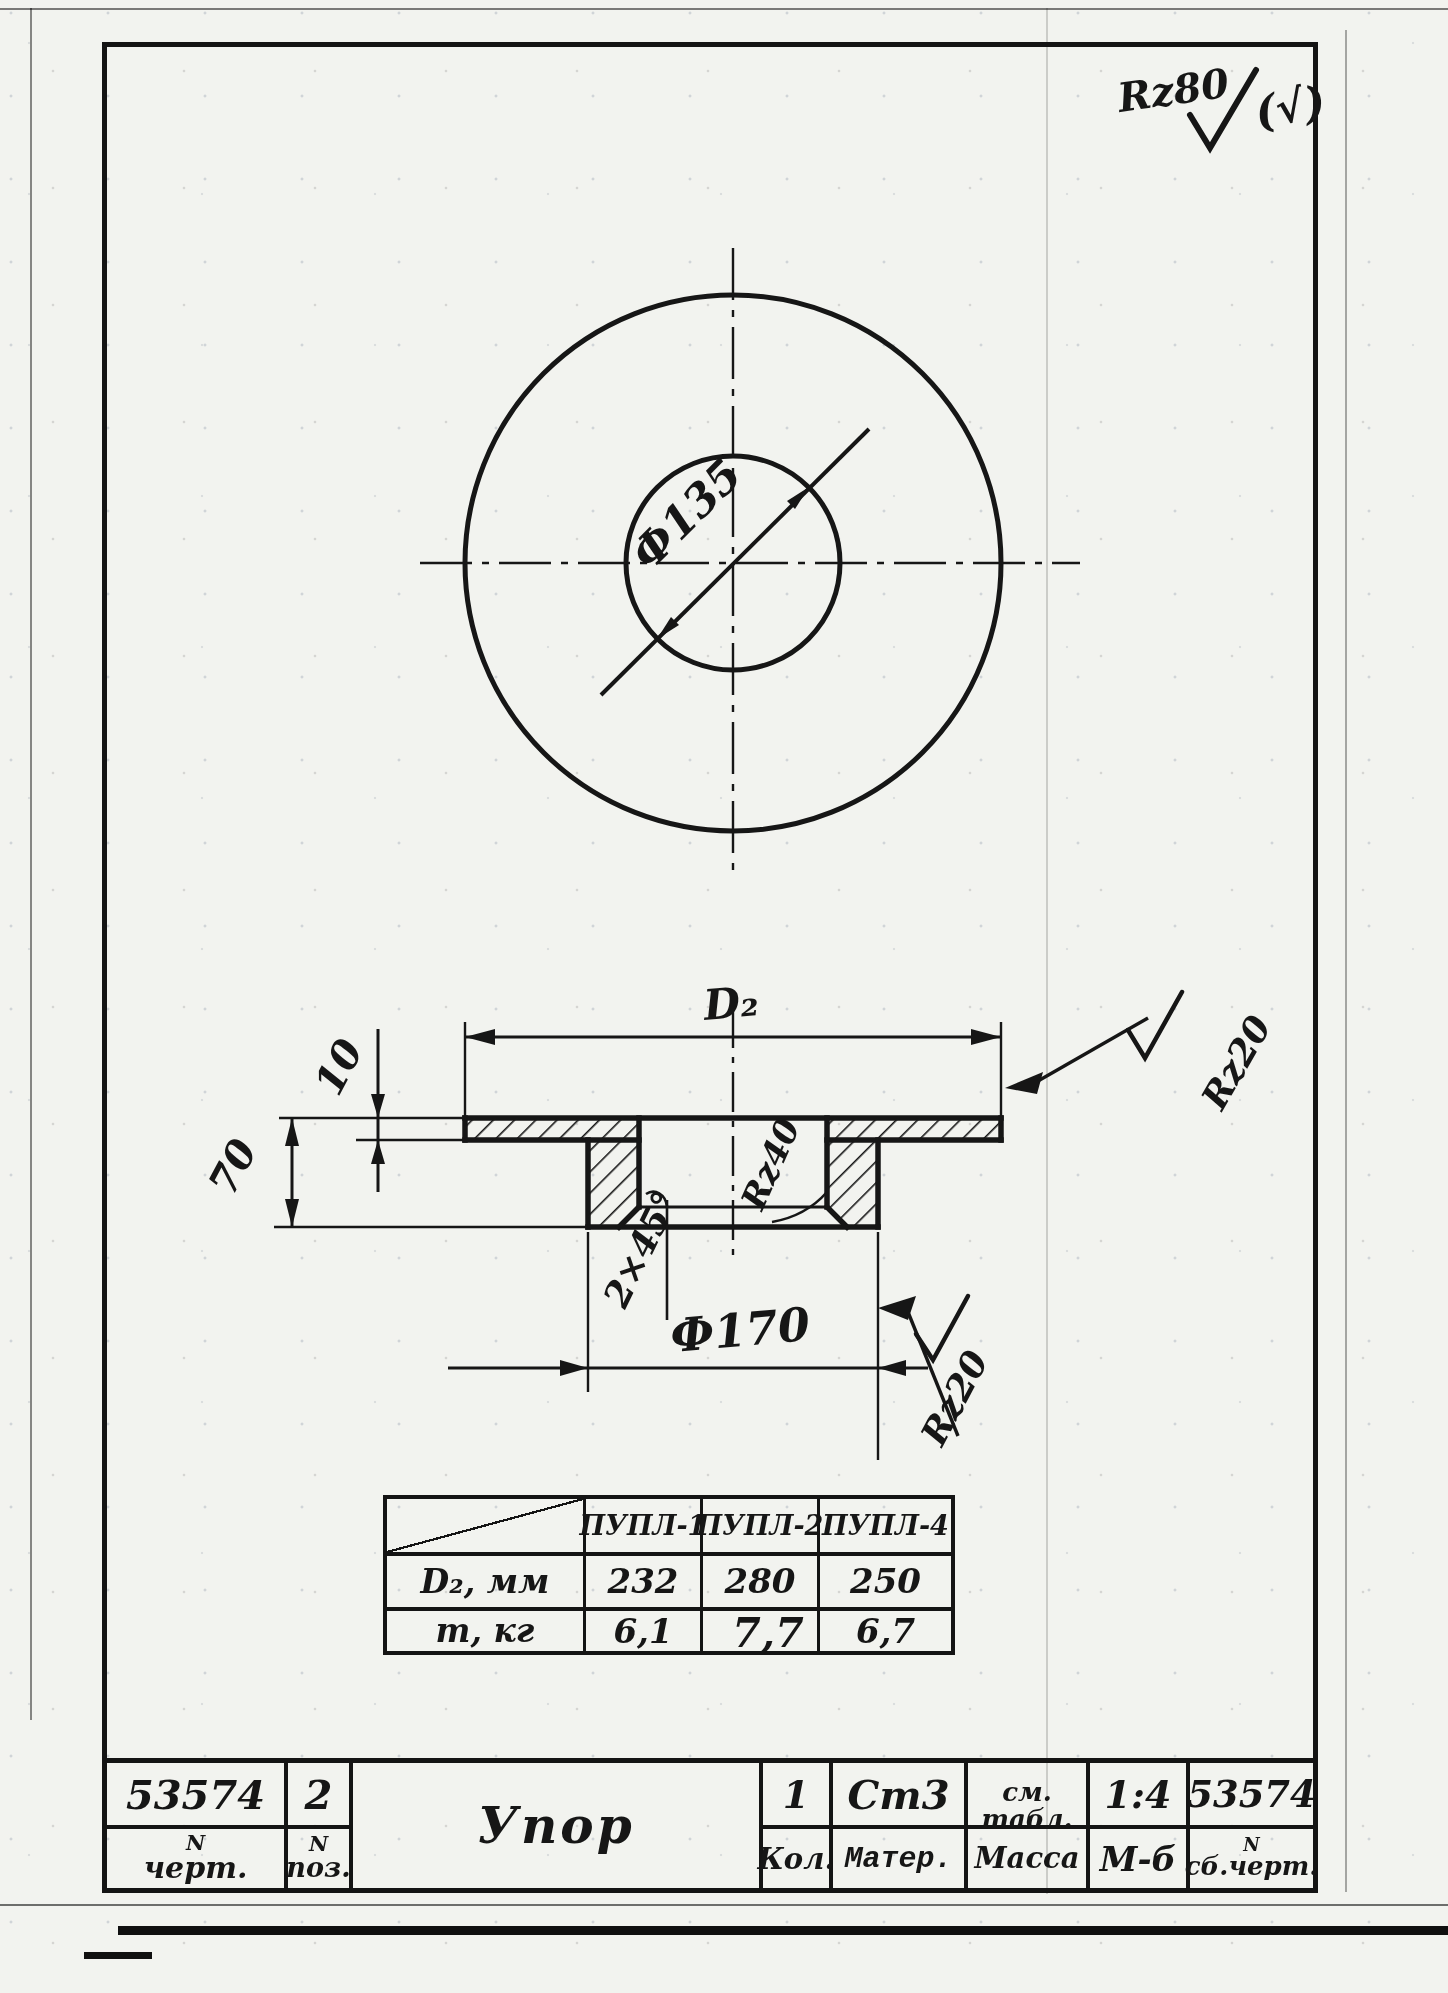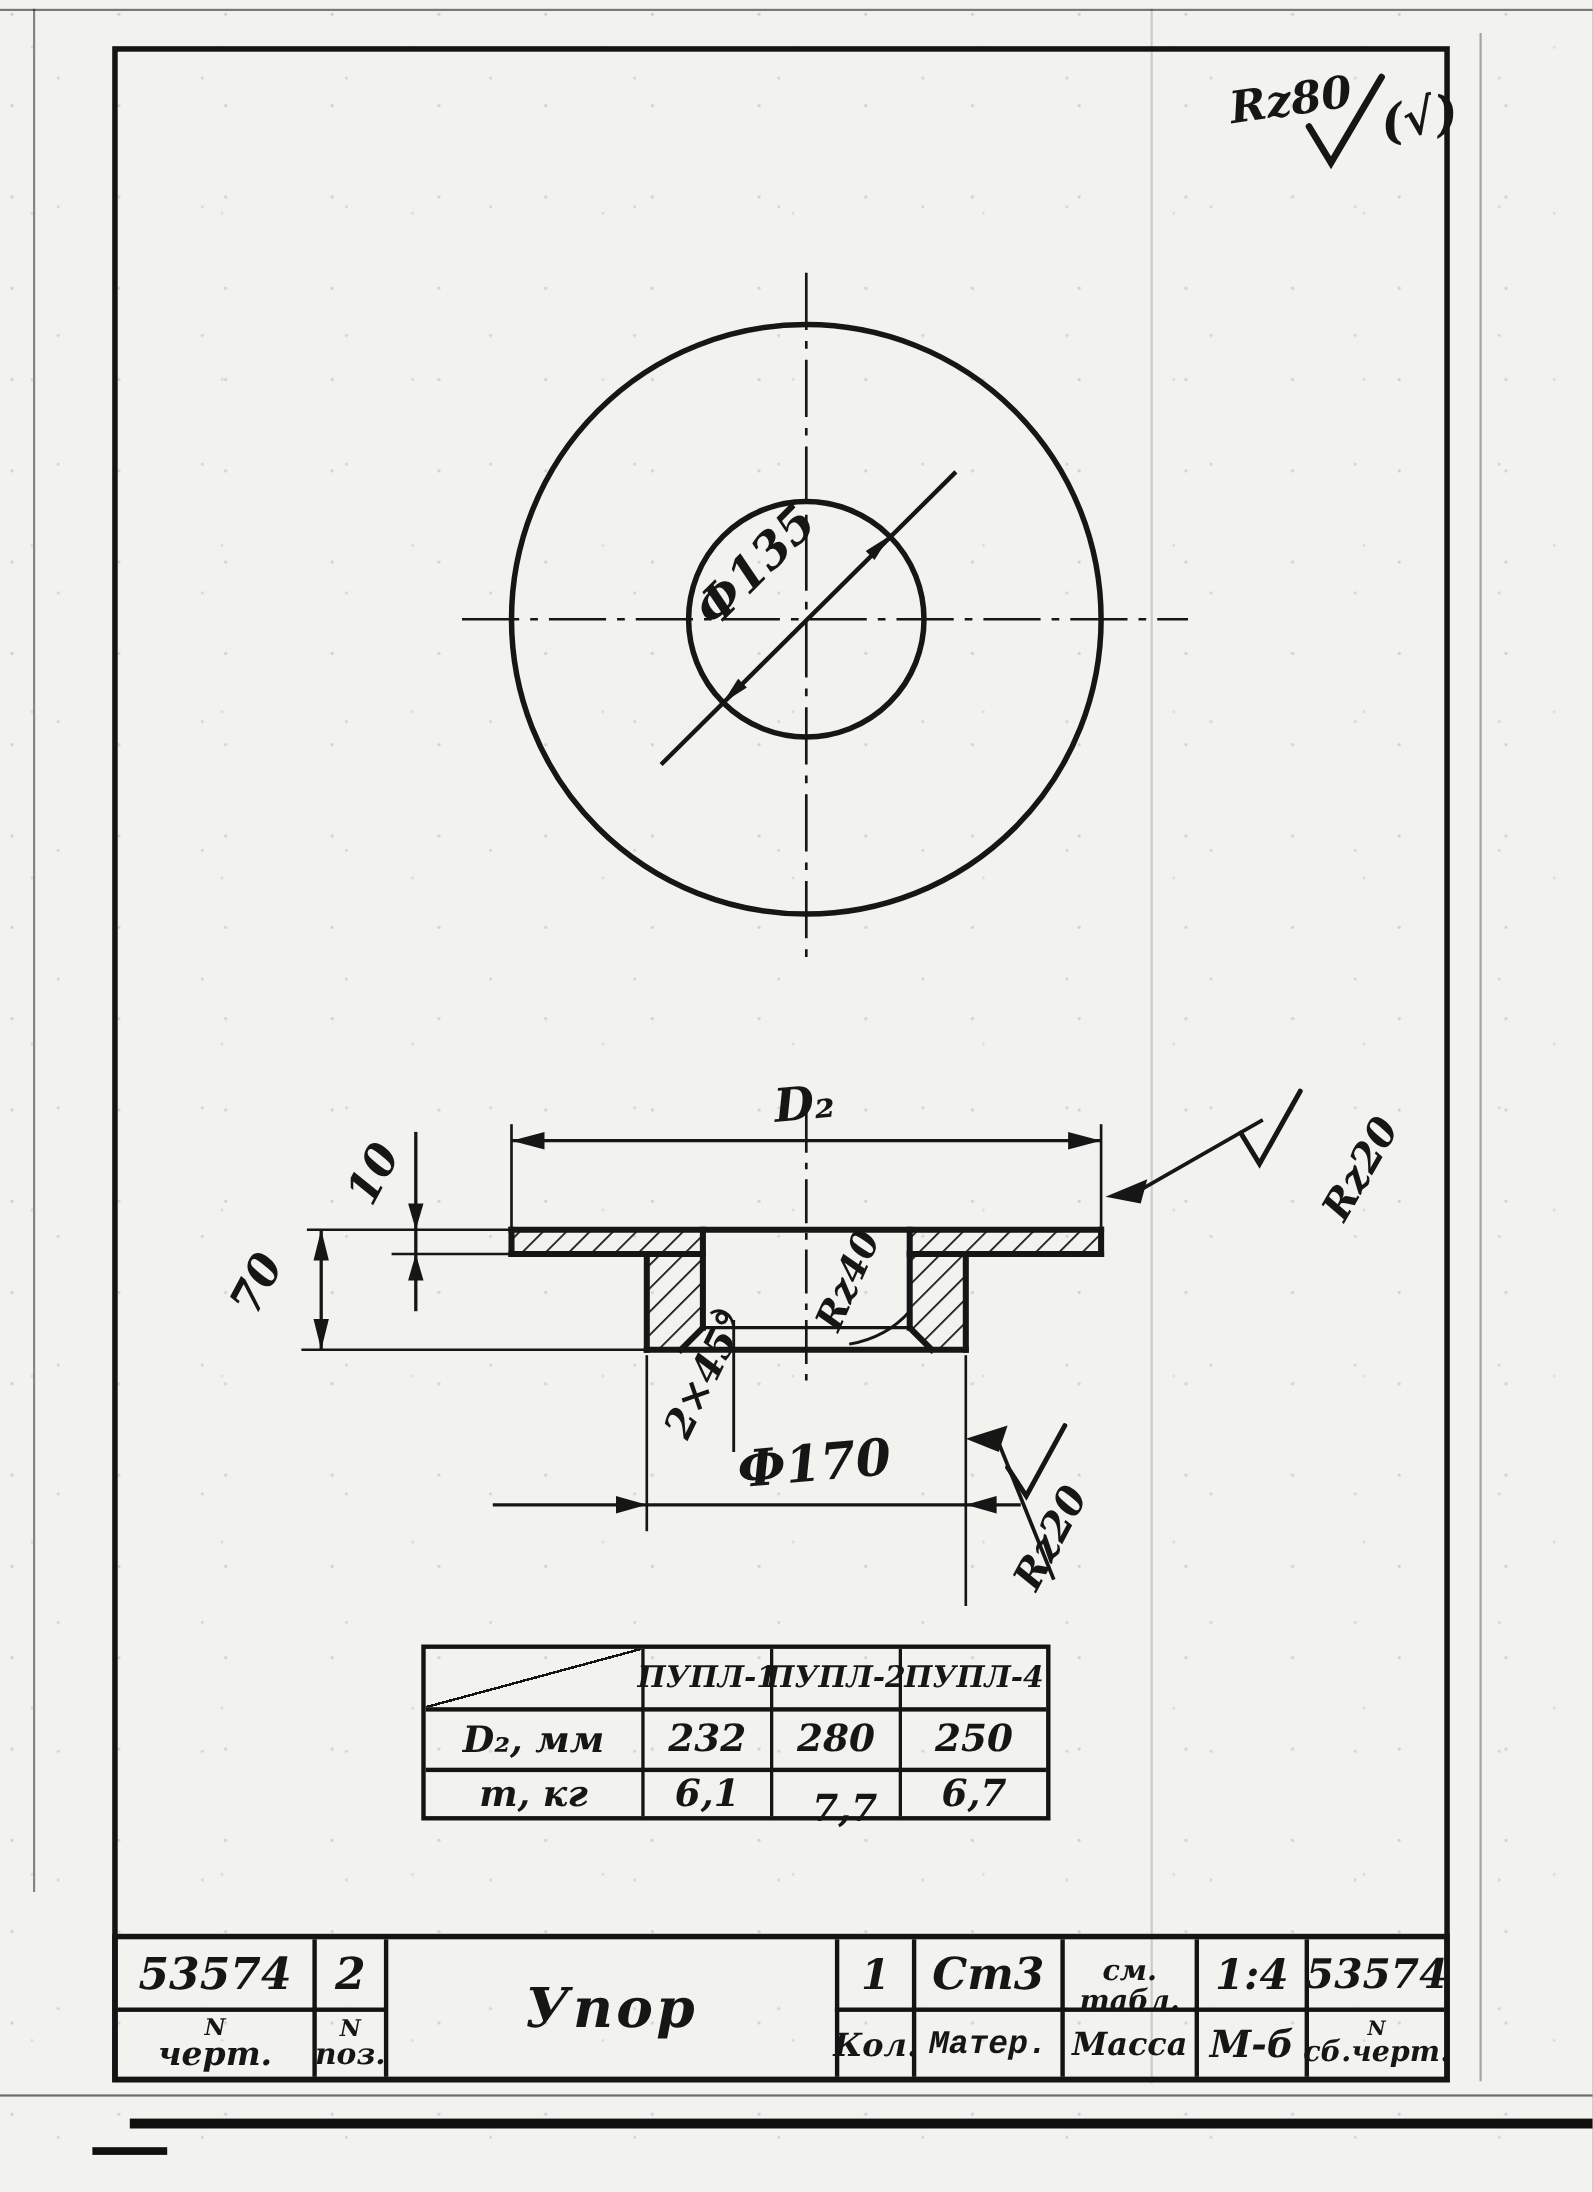--- a/index.html
+++ b/index.html
@@ -143,21 +143,21 @@
     <div class="cell hand" style="left:316px;top:0;width:114px;height:53px;font-size:27px;">ПУПЛ-2</div>
     <div class="cell hand" style="left:433px;top:0;width:131px;height:53px;font-size:27px;">ПУПЛ-4</div>
 
     <div class="cell hand" style="left:0;top:56px;width:196px;height:52px;font-size:33px;">D₂, мм</div>
     <div class="cell hand" style="left:199px;top:56px;width:114px;height:52px;font-size:34px;">232</div>
     <div class="cell hand" style="left:316px;top:56px;width:114px;height:52px;font-size:34px;">280</div>
     <div class="cell hand" style="left:433px;top:56px;width:131px;height:52px;font-size:34px;">250</div>
 
     <div class="cell hand" style="left:0;top:111px;width:196px;height:41px;font-size:33px;">m, кг</div>
     <div class="cell hand" style="left:199px;top:111px;width:114px;height:41px;font-size:34px;">6,1</div>
-    <div class="cell hand" style="left:316px;top:124px;width:130px;height:41px;font-size:34px;">7,7</div>
+    <div class="cell hand" style="left:316px;top:113px;width:130px;height:41px;font-size:41px;">7,7</div>
     <div class="cell hand" style="left:433px;top:111px;width:131px;height:41px;font-size:34px;">6,7</div>
   </div>
 
 
   <div class="tb" style="left:102px;top:1758px;width:1216px;height:135px;">
     <div class="vdiv" style="left:177px;"></div>
     <div class="vdiv" style="left:242px;"></div>
     <div class="vdiv" style="left:652px;"></div>
     <div class="vdiv" style="left:722px;"></div>
     <div class="vdiv" style="left:857px;"></div>

